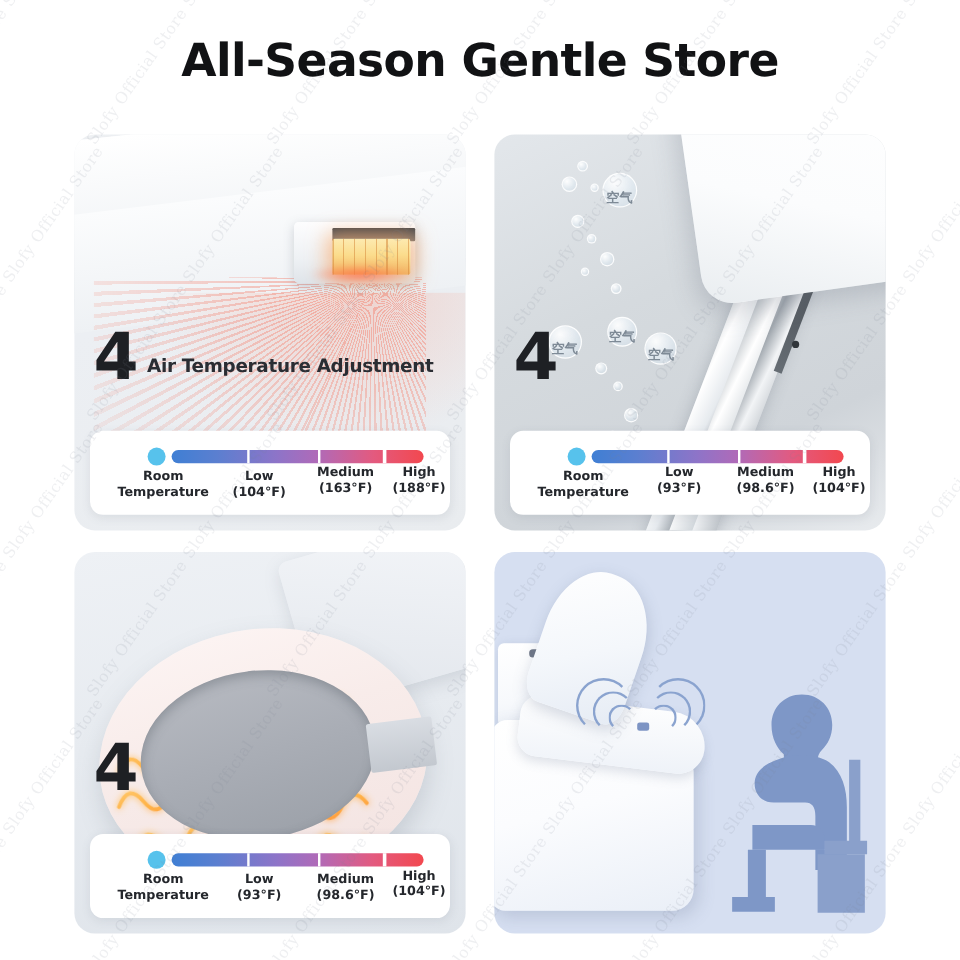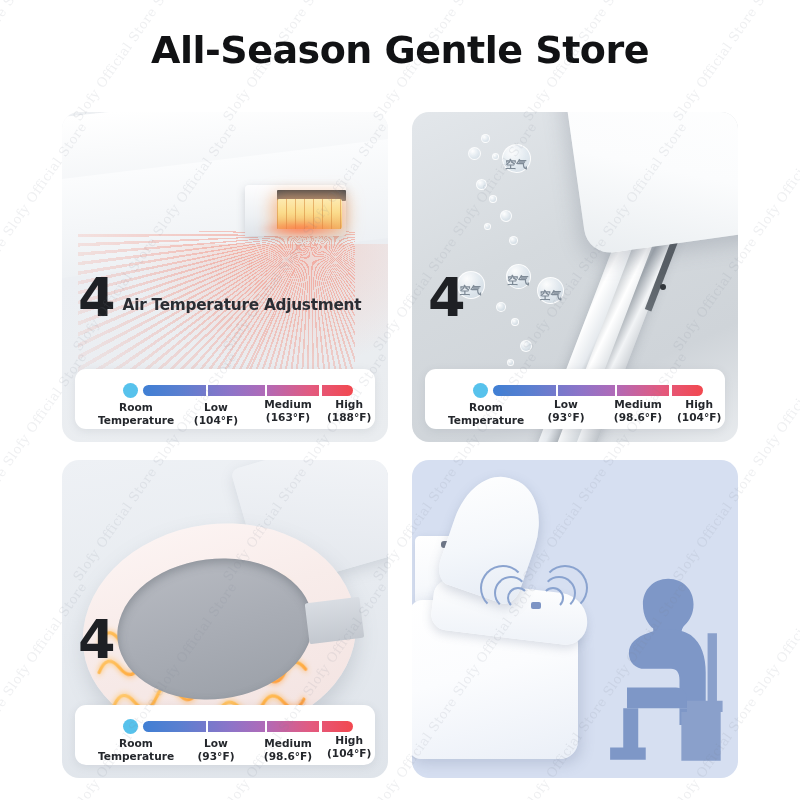--- a/index.html
+++ b/index.html
@@ -292,21 +292,21 @@
   }
   .p2 .panel-label { color: #23262b; }
   .p3 .panel-label { color: #2c3039; }
 
   
   .spec-card {
     position: absolute;
     left: 13px; right: 13px; bottom: 13px;
     background: #ffffff;
     border-radius: 11px;
-    padding: 14px 14px 3px;
+    padding: 14px 14px 13px;
     box-shadow: 0 2px 8px rgba(90,100,118,0.12);
     z-index: 6;
   }
   .bar-row {
     display: flex;
     align-items: center;
     padding-left: 34px;
     padding-right: 8px;
     margin-bottom: 3px;
   }

